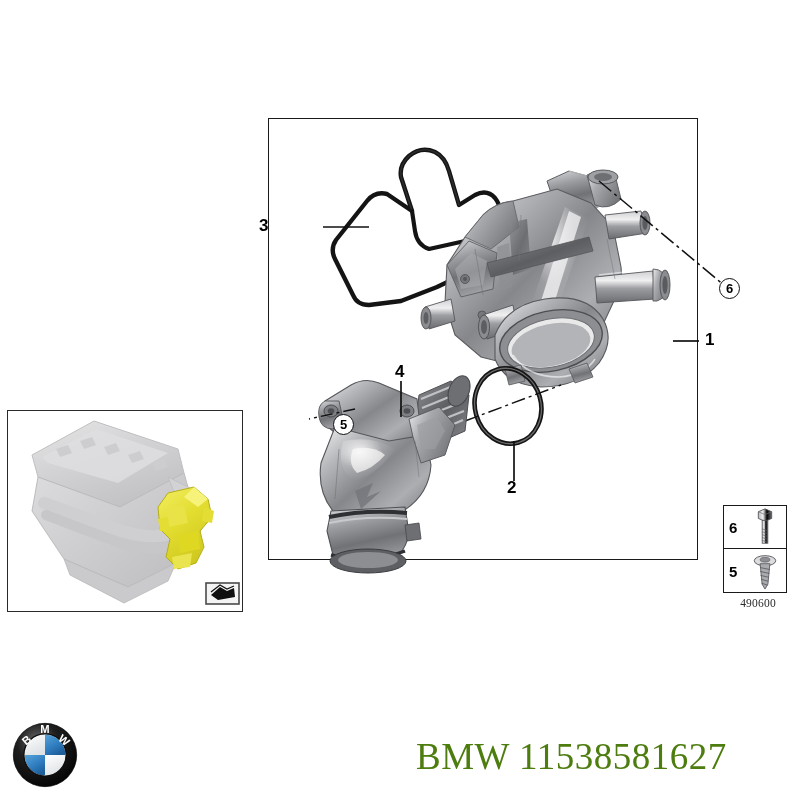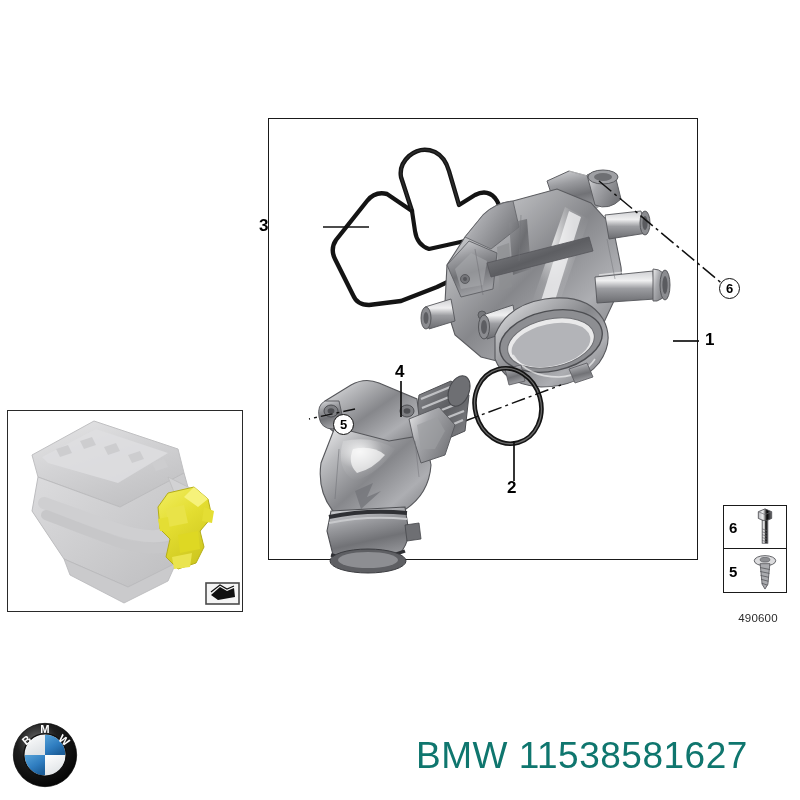--- a/index.html
+++ b/index.html
@@ -78,27 +78,27 @@
   }
   .legend-art {
     position: absolute;
     right: 4px;
     top: 0;
     width: 34px;
     height: 100%;
   }
   #legend-caption {
     left: 723px;
-    top: 612px;
+    top: 597px;
     width: 70px;
     text-align: center;
     font-size: 11.5px;
     letter-spacing: 0.2px;
     color: #2b2b2b;
-    font-family: Liberation Sans, sans-serif;
+    font-family: Liberation Serif, serif;
   }
 
   
   .callout-num {
     position: absolute;
     font-size: 17px;
     font-weight: bold;
     line-height: 1;
     font-family: "Liberation Sans", sans-serif;
     color: #000;
@@ -119,22 +119,22 @@
     font-weight: bold;
     font-family: "Liberation Sans", sans-serif;
   }
 
   
   #footer-text {
     left: 416px;
     top: 735px;
     font-size: 37px;
     letter-spacing: 0.5px;
-    font-family: Liberation Sans, sans-serif;
-    color: #0f766e;
+    font-family: Liberation Serif, serif;
+    color: #4d7c0f;
     white-space: nowrap;
   }
   #bmw-logo {
     left: 12px;
     top: 722px;
     width: 66px;
     height: 66px;
   }
 
   svg { display: block; overflow: visible; }

